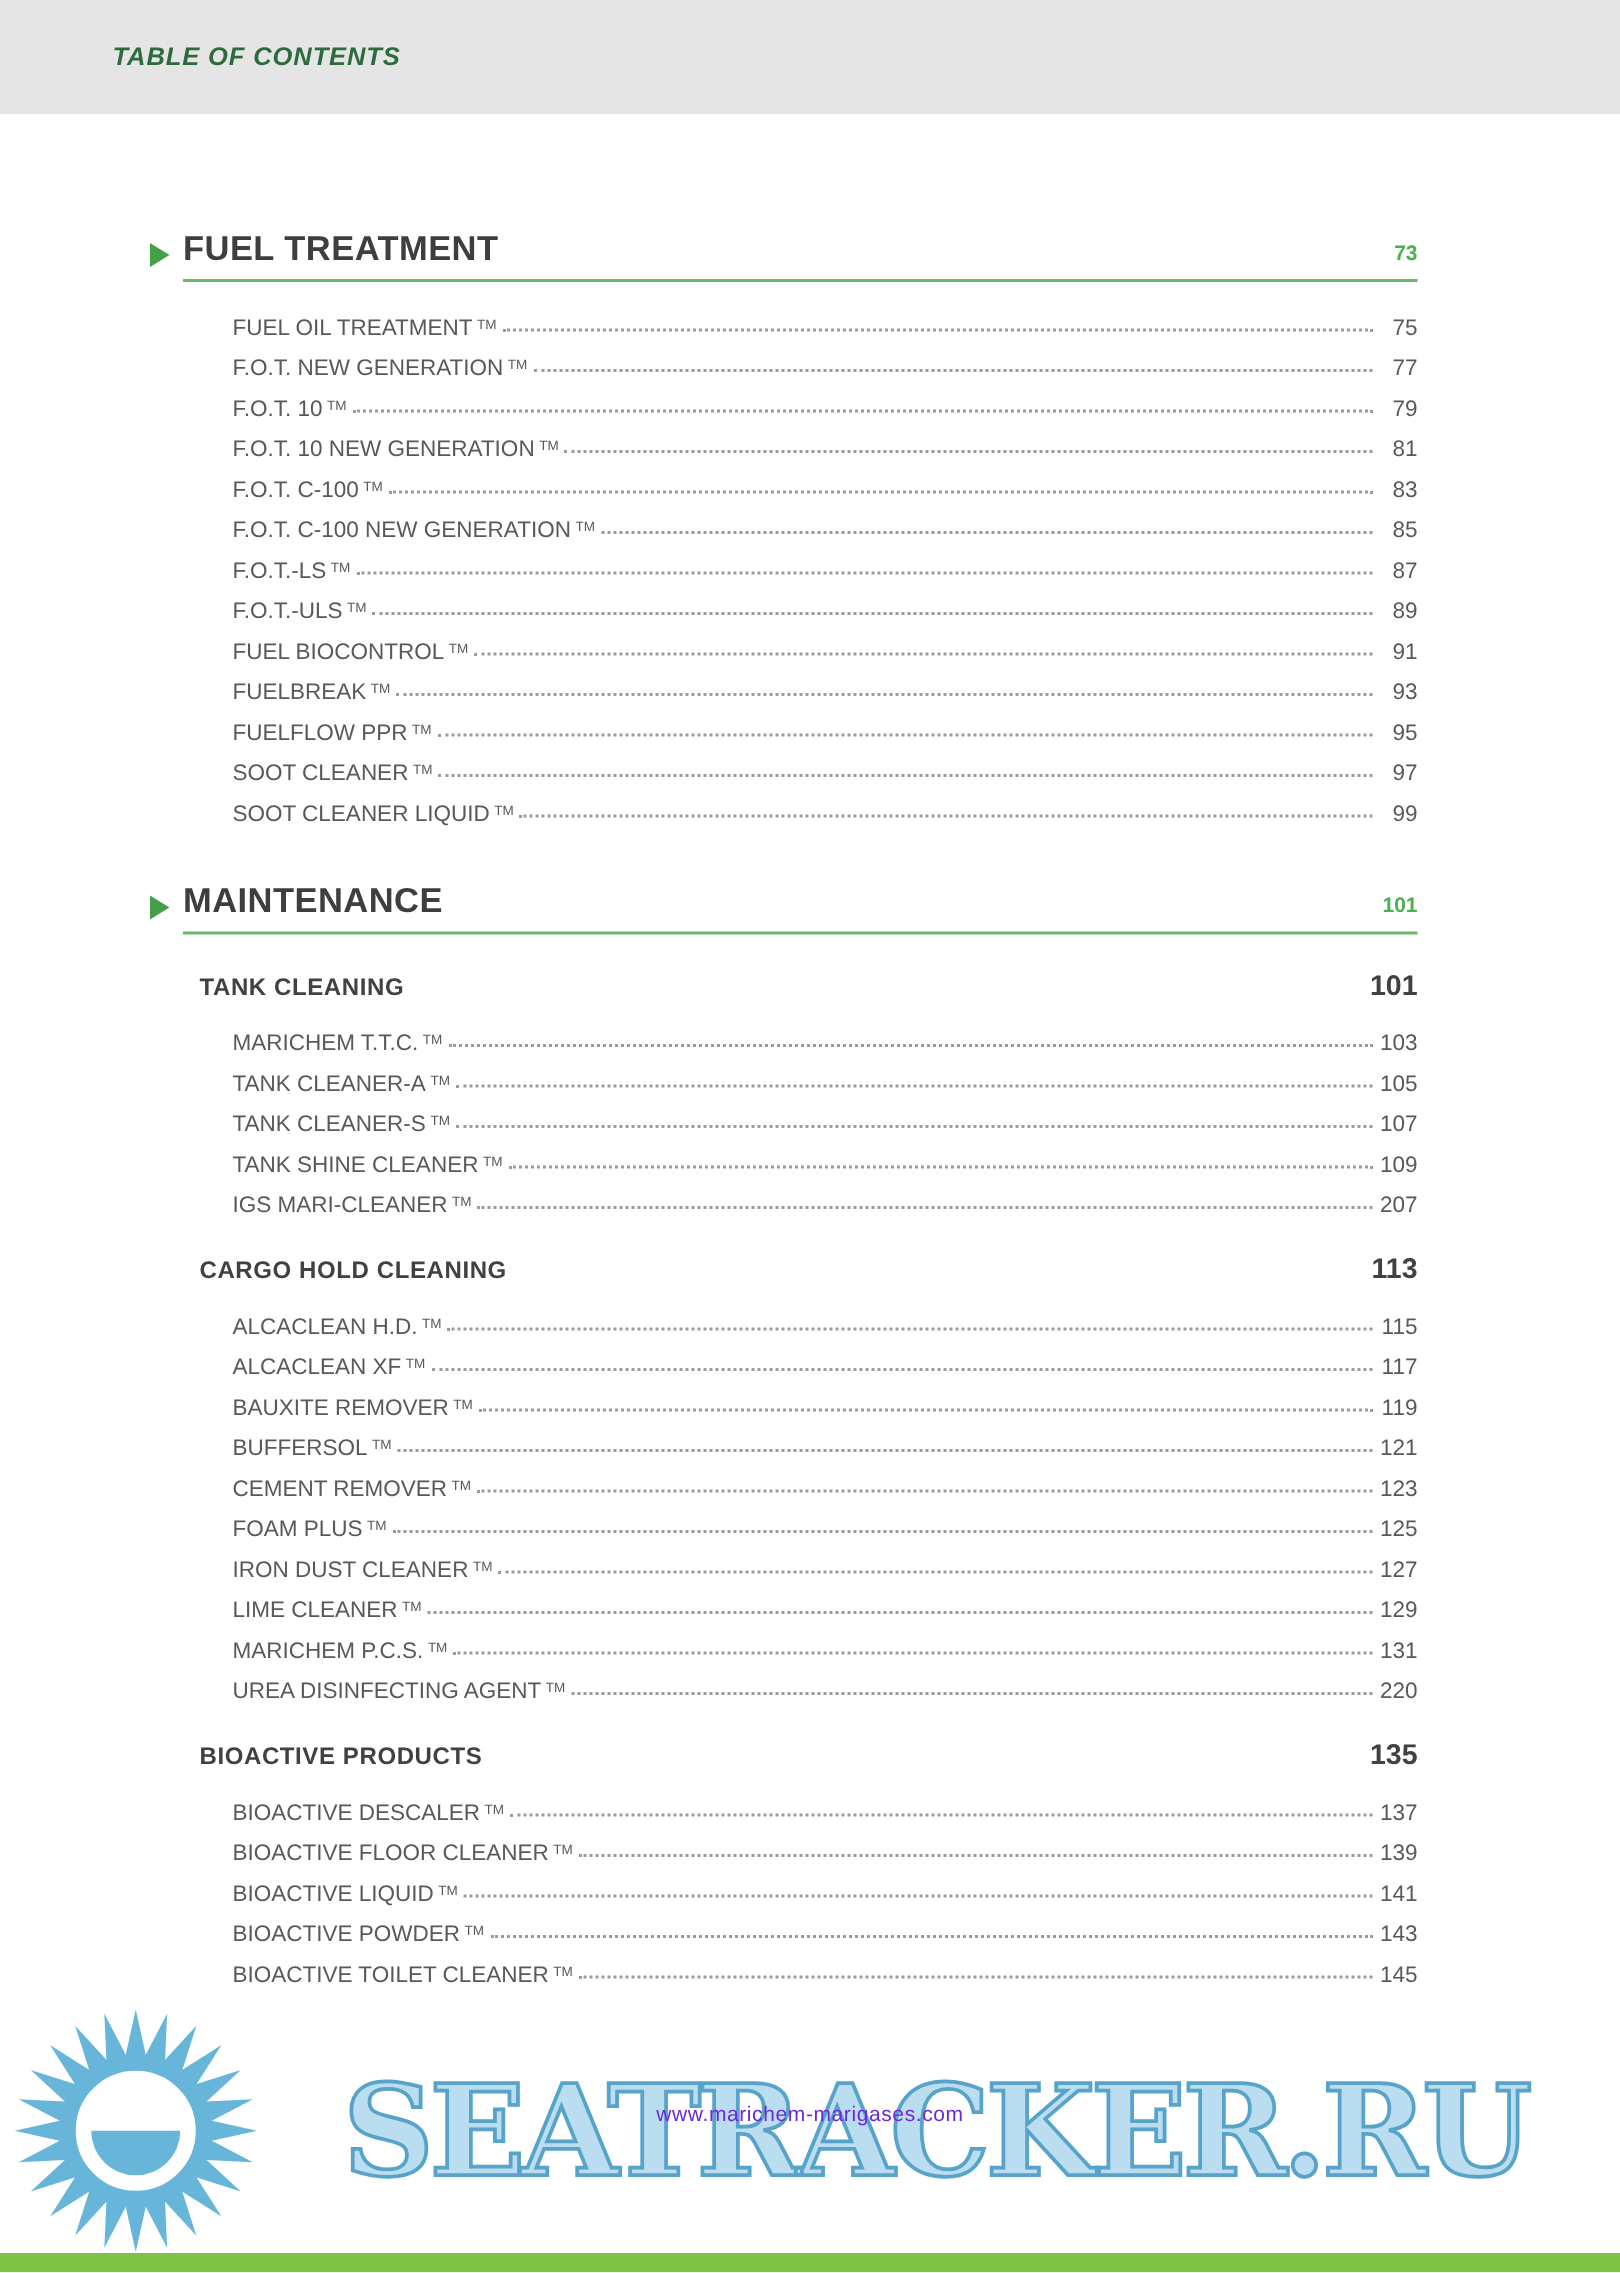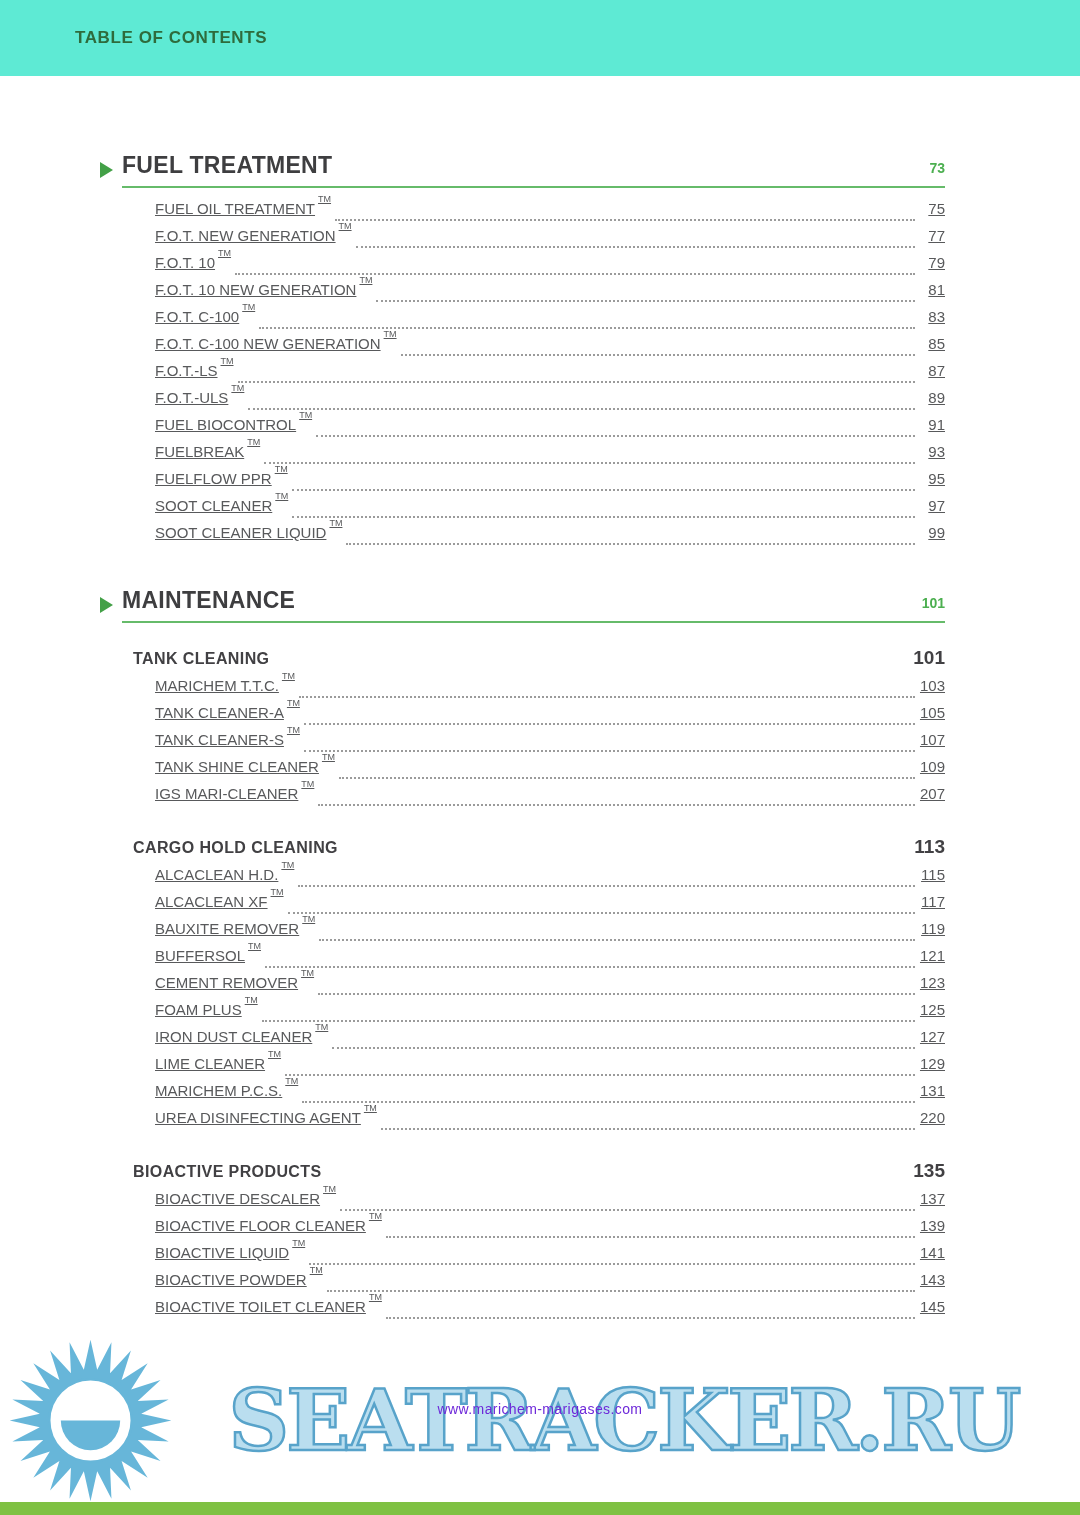--- a/index.html
+++ b/index.html
@@ -1,41 +1,41 @@
 <!DOCTYPE html>
 <html><head>
 <meta charset="utf-8">
 <style>
   * { margin:0; padding:0; box-sizing:border-box; }
   html,body { background:#ffffff; }
   body { width:1080px; height:1515px; font-family:"Liberation Sans", sans-serif; }
   .page { position:relative; width:1080px; height:1515px; background:#ffffff; overflow:hidden; }
 
   
-  .topbar { height:76px; background:#5eead4; display:flex; align-items:center; padding-left:75px; }
+  .topbar { height:76px; background:#e5e5e5; display:flex; align-items:center; padding-left:75px;font-style:italic; }
   .topbar-title { font-size:17px; font-weight:bold; color:#2e6b3c; letter-spacing:0.6px; }
 
   
   .content { position:absolute; top:138px; left:100px; width:845px; }
   .section { margin-bottom:36px; }
   .shead { display:flex; align-items:flex-end; margin-bottom:12px;margin-top:14px; }
   .tri { width:0; height:0; border-left:13px solid #43a047; border-top:8px solid transparent;
          border-bottom:8px solid transparent; margin:0 9px 10px 0; flex:0 0 auto; }
   .shead-line { flex:1; display:flex; justify-content:space-between; align-items:baseline;
                 border-bottom:2px solid #66bb6a; padding-bottom:7px; }
   .stitle { font-size:23px; font-weight:bold; color:#3e3e40; letter-spacing:0.3px; }
   .spage  { font-size:14px; font-weight:bold; color:#4caf50; }
 
   .group-head { display:flex; justify-content:space-between; align-items:baseline;
                 margin:24px 0 8px 33px; }
   .gtitle { font-size:16px; font-weight:bold; color:#414043; letter-spacing:0.4px; }
   .gpage  { font-size:19px; font-weight:bold; color:#414043; }
 
   .entries { margin-left:55px; }
-  .entry { display:flex; align-items:flex-start; height:27px; font-size:15px; color:#58595b;text-decoration:underline; }
+  .entry { display:flex; align-items:flex-end; height:27px; font-size:15px; color:#58595b; }
   .ename { white-space:nowrap; }
   .tm { font-size:9px; position:relative; top:-6px; margin-left:3px; color:#58595b; flex:0 0 auto; }
   .dots { flex:1; border-bottom:2px dotted #9b9b9b; margin:0 4px; align-self:flex-end; margin-bottom:6px; }
   .epage { min-width:26px; text-align:right; flex:0 0 auto; }
 
   
   .bottombar { position:absolute; left:0; bottom:0; width:100%; height:13px; background:#7fc143; }
 
   
   .watermark { position:absolute; left:8px; bottom:12px; width:1064px; display:flex;

